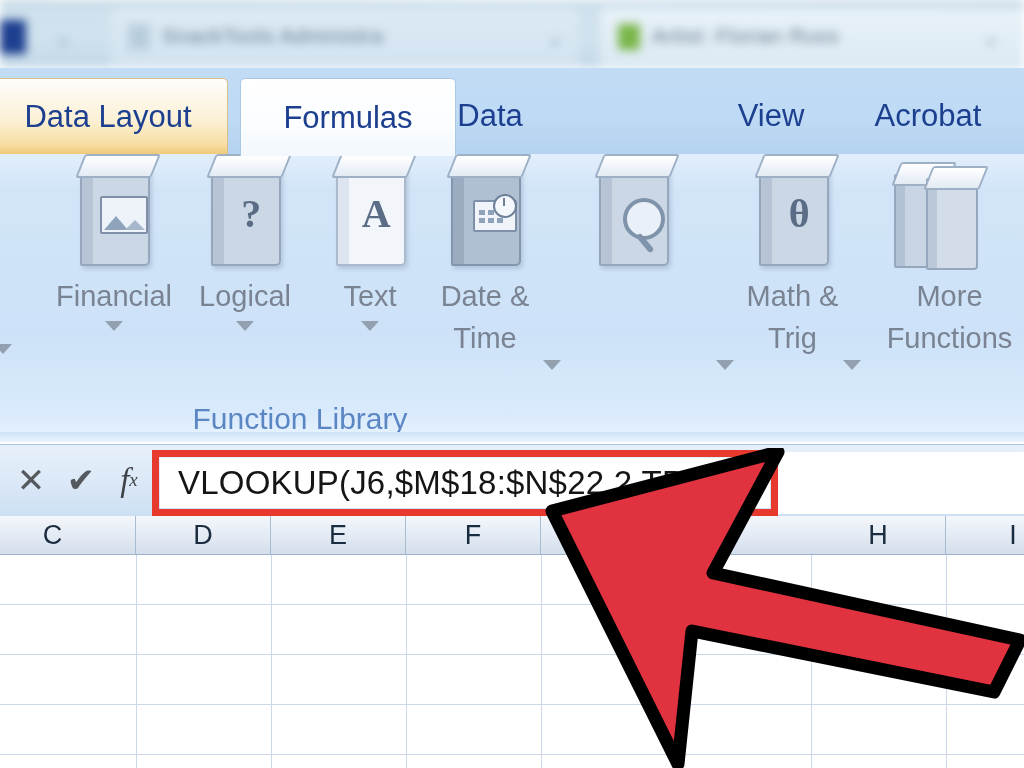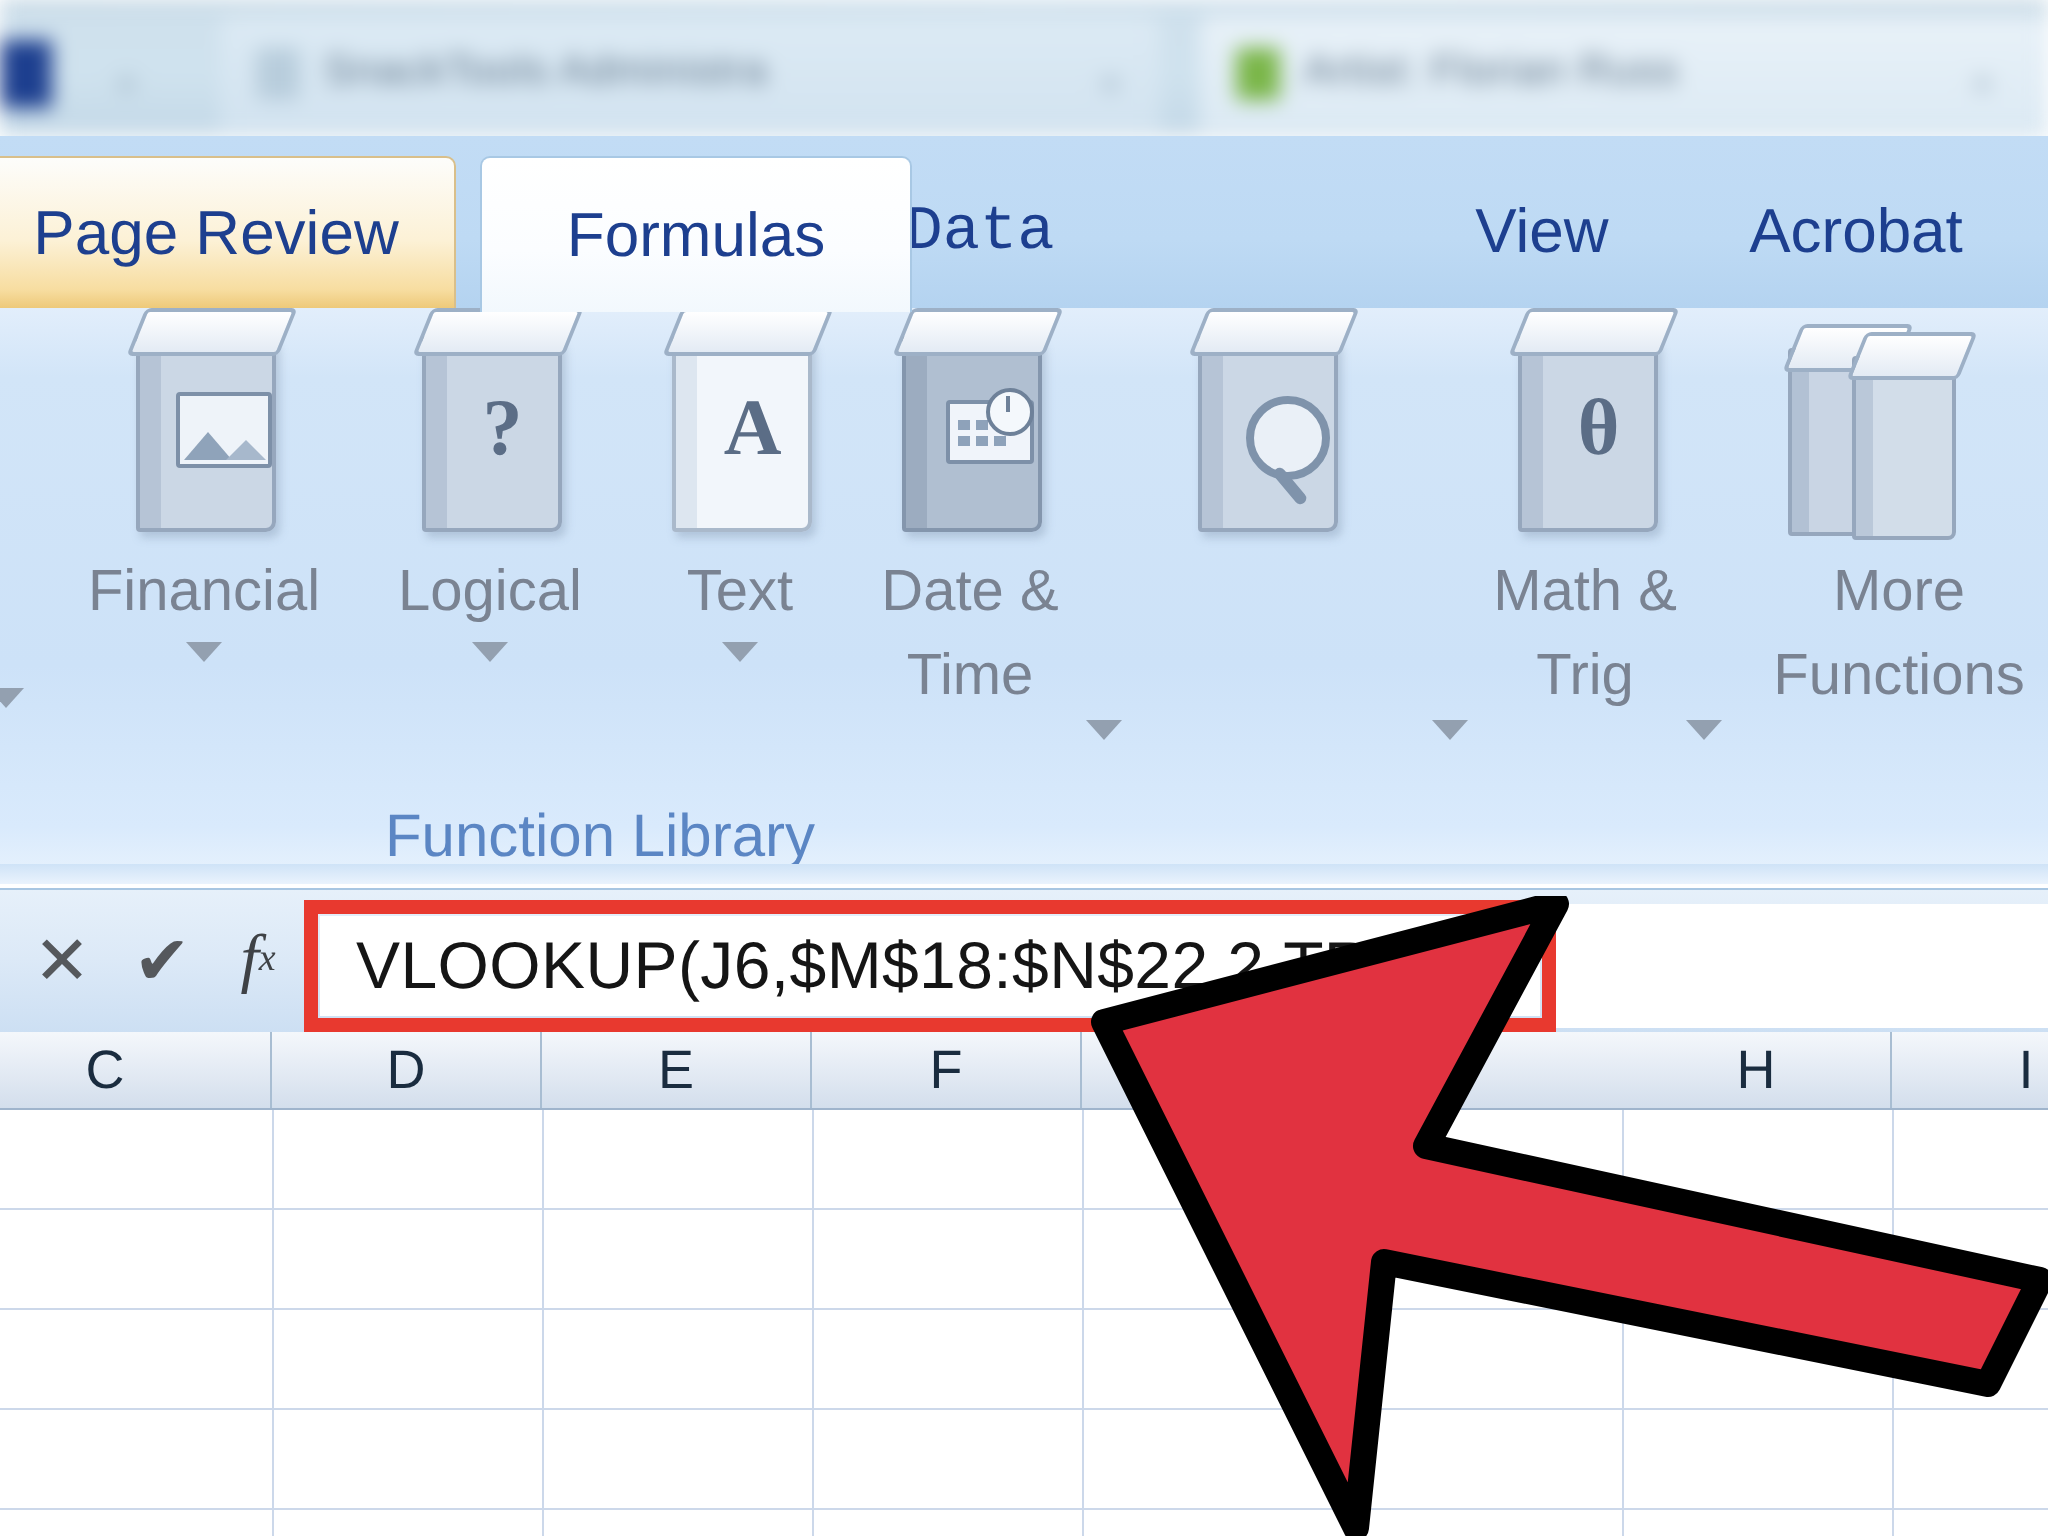--- a/index.html
+++ b/index.html
@@ -385,42 +385,42 @@
       <div class="btab-fav green" style="left:18px;"></div>
       <div class="btab-label" style="left:52px;">Artist: Florian Russ</div>
       <div class="btab-x" style="left:386px;">×</div>
     </div>
 
     <div class="btab-x" style="left:58px;top:32px;">×</div>
   </div>
 
   <div class="ribbon-tabs">
     <div class="rtab hover" style="left:-12px;width:240px;">
-      <span>Page Review</span>
+      <span>Data Layout</span>
     </div>
     <div class="rtab active" style="left:240px;width:216px;">
       <span>Formulas</span>
     </div>
-    <div class="rtab" style="left:430px;width:120px;font-family:Liberation Mono, monospace;">
+    <div class="rtab" style="left:430px;width:120px;">
       <span>Data</span>
     </div>
     <div class="rtab" style="left:712px;width:118px;">
       <span>View</span>
     </div>
     <div class="rtab" style="left:838px;width:180px;">
       <span>Acrobat</span>
     </div>
   </div>
 
   <div class="ribbon-body">
 
     <div class="fn-label" style="position:absolute;left:-18px;top:125px;width:40px;">y</div>
     <div class="fn-caret-below" style="position:absolute;left:-6px;top:186px;"></div>
 
-    <div class="fn-item" style="left:22px;">
+    <div class="fn-item" style="left:34px;">
       <div class="fn-icon">
         <div class="book">
           <div class="book-top"></div>
           <div class="book-pic">
               <span class="hill"></span>
               <span class="hill2"></span>
             </div>
         </div>
       </div>
       <div class="fn-label">Financial</div>

